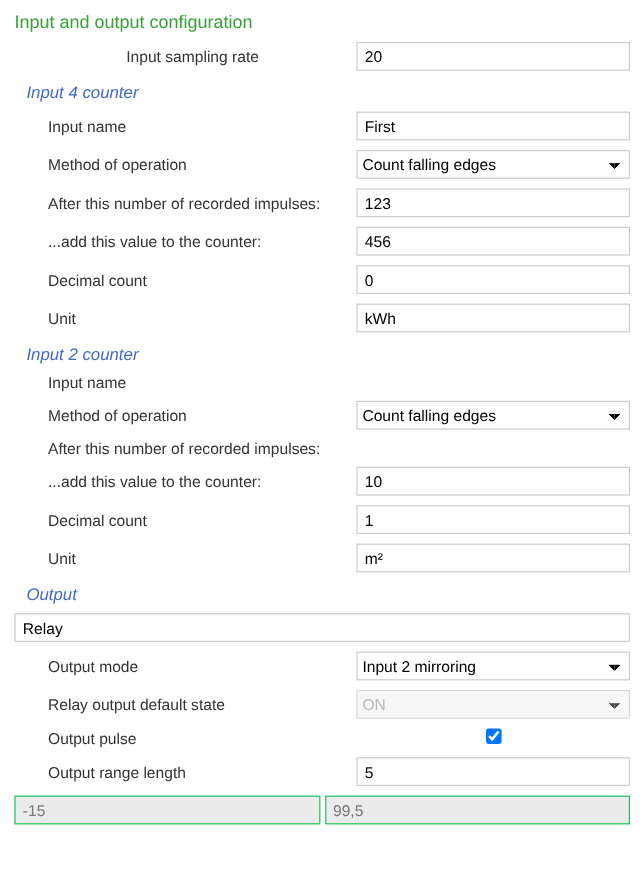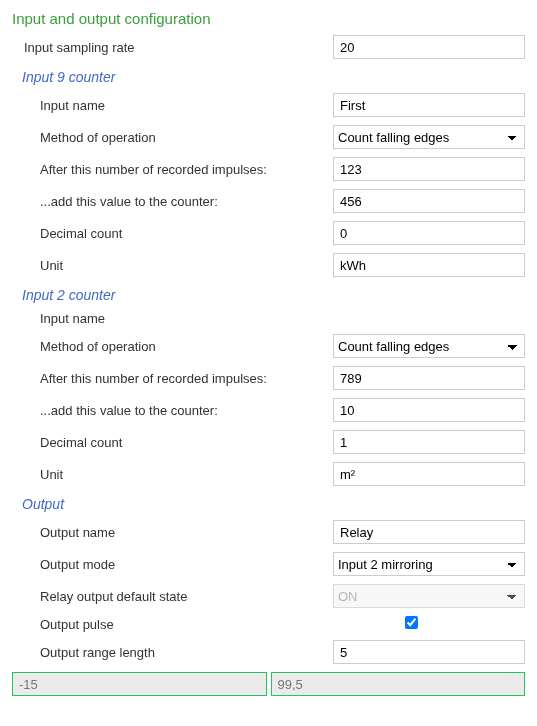--- a/index.html
+++ b/index.html
@@ -29,24 +29,24 @@
   margin-bottom: 8px;
 }
 .label {
   padding-left: 28px;
   width: 285px;
   color: #333;
   flex-shrink: 0;
 }
 .label.top-level {
   padding-left: 12px;
+  text-align: center;
 }
 .field {
   flex: 1;
-  margin-left: 36px;
 }
 .field input[type="text"] {
   width: 100%;
   height: 24px;
   border: 1px solid #ccc;
   padding: 2px 6px;
   font-family: inherit;
   font-size: 13px;
 }
 .field input[type="text"]:disabled {
@@ -100,21 +100,21 @@
 </head>
 <body>
 
 <div class="main-title">Input and output configuration</div>
 
 <div class="row">
   <div class="label top-level">Input sampling rate</div>
   <div class="field"><input type="text" value="20" style=""></div>
 </div>
 
-<div class="section-title">Input 9 counter</div>
+<div class="section-title">Input 4 counter</div>
 
 <div class="row">
   <div class="label">Input name</div>
   <div class="field"><input type="text" value="First" style=""></div>
 </div>
 <div class="row">
   <div class="label">Method of operation</div>
   <div class="field"><select><option>Count falling edges</option></select></div>
 </div>
 <div class="row">
@@ -138,39 +138,37 @@
 
 <div class="row">
   <div class="label">Input name</div>
 </div>
 <div class="row">
   <div class="label">Method of operation</div>
   <div class="field"><select><option>Count falling edges</option></select></div>
 </div>
 <div class="row">
   <div class="label">After this number of recorded impulses:</div>
-  <div class="field"><input type="text" value="789" style=""></div>
 </div>
 <div class="row">
   <div class="label">...add this value to the counter:</div>
   <div class="field"><input type="text" value="10" style=""></div>
 </div>
 <div class="row">
   <div class="label">Decimal count</div>
   <div class="field"><input type="text" value="1" style=""></div>
 </div>
 <div class="row">
   <div class="label">Unit</div>
   <div class="field"><input type="text" value="m²" style=""></div>
 </div>
 
 <div class="section-title">Output</div>
 
 <div class="row">
-  <div class="label">Output name</div>
   <div class="field"><input type="text" value="Relay" style=""></div>
 </div>
 <div class="row">
   <div class="label">Output mode</div>
   <div class="field"><select><option>Input 2 mirroring</option></select></div>
 </div>
 <div class="row">
   <div class="label">Relay output default state</div>
   <div class="field"><select disabled=""><option>ON</option></select></div>
 </div>

